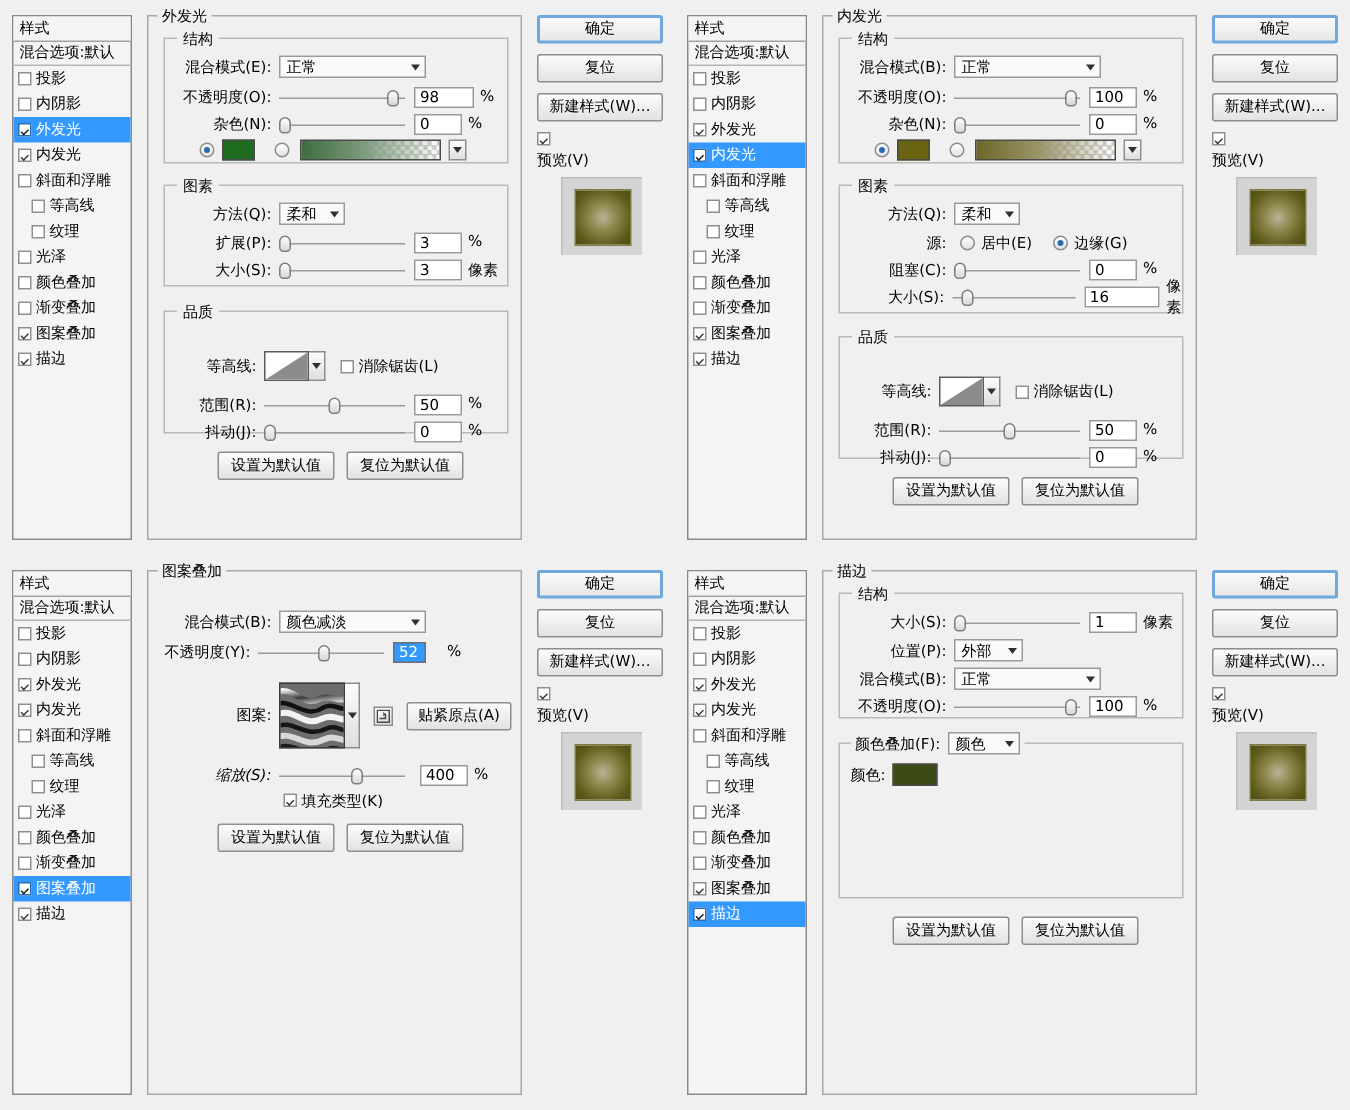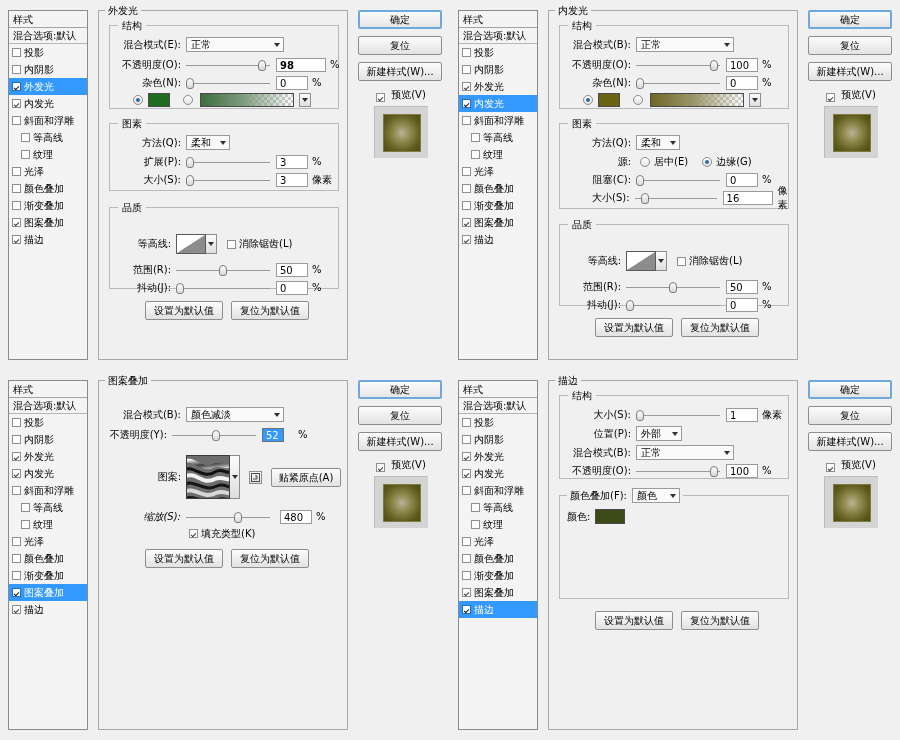--- a/index.html
+++ b/index.html
@@ -55,21 +55,21 @@
   .swatch { width:22px; height:14px; border:1px solid #4a4a4a; }
   .gradbar { height:14px; border:1px solid #4a4a4a; position:relative; }
   .grad-caret { width:12px; height:14px; border:1px solid #8d8d8d; background:linear-gradient(#fcfcfc,#dedede); display:flex; align-items:center; justify-content:center; }
 
   
   .btn { border:1px solid #8d8d8d; background:linear-gradient(#fcfcfc,#e2e2e2); font-size:10px; text-align:center; line-height:17px; height:19px; border-radius:2px; white-space:nowrap; }
   .btn.primary { border:2px solid #6fa8dc; background:linear-gradient(#fbfbfb,#e6e6e6); line-height:15px;text-align:center; }
 
   .right-col { position:absolute; left:358px; top:10px; width:86px; }
   .right-col .btn { width:84px; margin-bottom:7px; }
-  .preview-row { display:flex; align-items:flex-end; justify-content:center; gap:3px; font-size:10px; margin-bottom:4px; }
+  .preview-row { display:flex; align-items:flex-start; justify-content:center; gap:3px; font-size:10px; margin-bottom:4px;flex-direction:column; }
   .prev-box { width:54px; height:52px; background:#d4d4d4; border-left:1px solid #bdbdbd; border-top:1px solid #bdbdbd; margin:0 auto; display:flex; align-items:center; justify-content:center; }
   .prev-inner { width:38px; height:38px; border:1px solid #7c7c44; background:radial-gradient(circle at 50% 50%, #b9b396 0%, #8a8448 38%, #5d5a1a 75%, #4f4c14 100%); }
 
   .contour-box { width:30px; height:20px; border:1px solid #5a5a5a; background:#fff; position:relative; overflow:hidden; }
   .contour-box .tri { position:absolute; left:0; top:0; width:0; height:0; border-left:28px solid transparent; border-bottom:18px solid #8c8c8c; }
   .contour-caret { width:11px; height:20px; border:1px solid #8d8d8d; border-left:none; background:linear-gradient(#fcfcfc,#dedede); display:flex; align-items:center; justify-content:center; }
 
   .pattern-thumb { width:44px; height:44px; border:1px solid #3a3a3a; overflow:hidden; background:#888; }
   .pattern-caret { width:10px; height:44px; border:1px solid #8d8d8d; border-left:none; background:linear-gradient(#fcfcfc,#dedede); display:flex; align-items:center; justify-content:center; }
   .mini-btn { width:13px; height:13px; border:1px solid #8d8d8d; background:linear-gradient(#fcfcfc,#dedede); font-size:8px; display:flex; align-items:center; justify-content:center; }
@@ -147,21 +147,21 @@
           <span>正常</span>
             <span class="caret"></span>
         </div>
       </div>
       <div class="row" style="left:18px;top:46px;width:230px;">
         <span class="lbl" style="width:64px;">不透明度(O):</span>
         <div class="slider" style="width:84px;margin-left:5px;">
             <div class="track"></div>
             <div class="knob" style="left:72px;"></div>
           </div>
-        <div class="num" style="width:50px;margin-left:6px;font-weight:bold;">98</div>
+        <div class="num" style="width:40px;margin-left:6px;">98</div>
         <span style="margin-left:4px;">%</span>
       </div>
       <div class="row" style="left:18px;top:64px;width:230px;">
         <span class="lbl" style="width:64px;">杂色(N):</span>
         <div class="slider" style="width:84px;margin-left:5px;">
             <div class="track"></div>
             <div class="knob" style="left:0px;"></div>
           </div>
         <div class="num" style="width:32px;margin-left:6px;">0</div>
         <span style="margin-left:4px;">%</span>
@@ -552,21 +552,21 @@
         </span>
         <span class="btn" style="width:70px;margin-left:9px;">贴紧原点(A)</span>
       </div>
 
       <div class="row" style="left:18px;top:128px;width:230px;">
         <span class="lbl" style="width:64px;font-style:italic;">缩放(S):</span>
         <div class="slider" style="width:84px;margin-left:5px;">
             <div class="track"></div>
             <div class="knob" style="left:48px;"></div>
           </div>
-        <div class="num" style="width:32px;margin-left:10px;">480</div>
+        <div class="num" style="width:32px;margin-left:10px;">400</div>
         <span style="margin-left:4px;">%</span>
       </div>
       <div class="row" style="left:90px;top:145px;">
         <span class="cbx on"></span>
         <span>填充类型(K)</span>
       </div>
 
       <div style="position:absolute;left:46px;top:168px;display:flex;gap:8px;">
         <div class="btn" style="width:78px;">设置为默认值</div>
         <div class="btn" style="width:78px;">复位为默认值</div>

